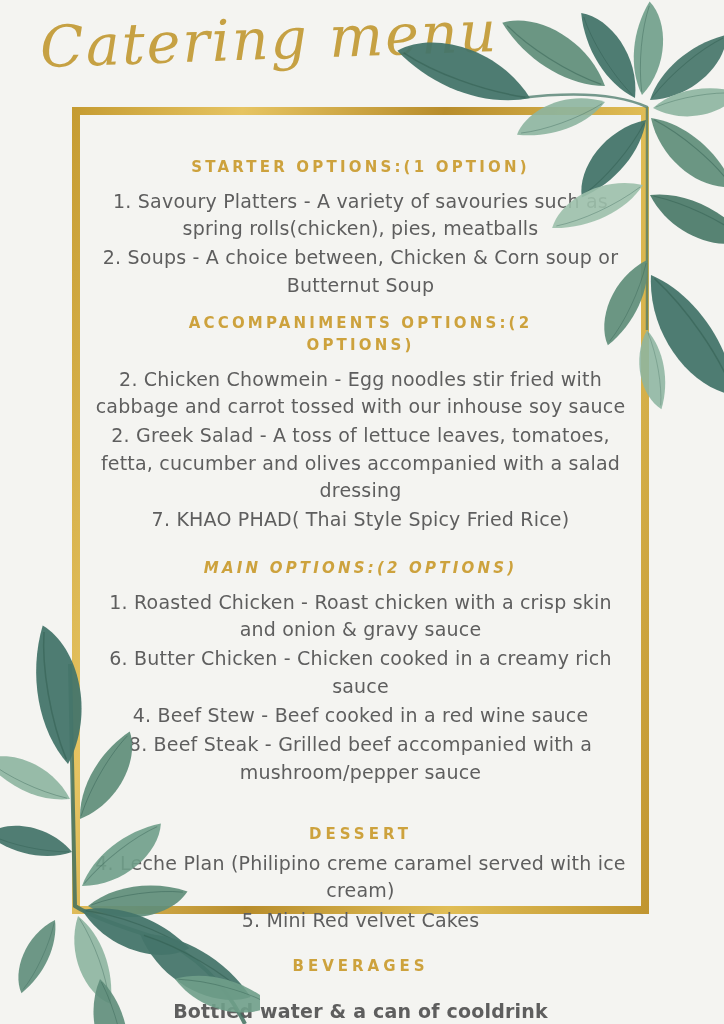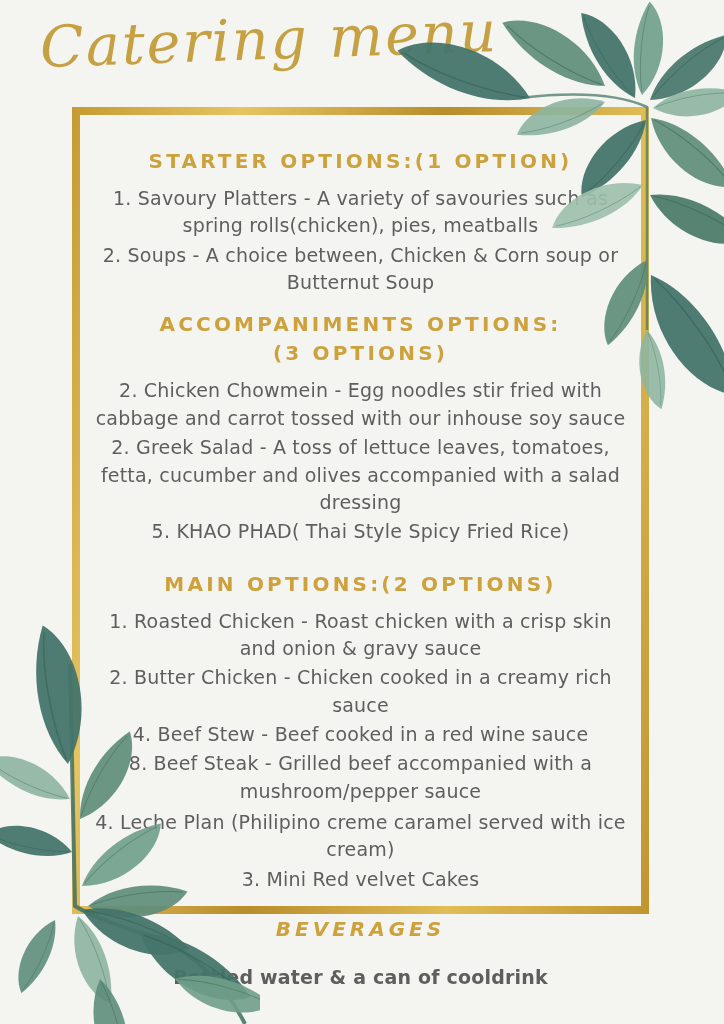--- a/index.html
+++ b/index.html
@@ -51,39 +51,39 @@
   .content{
     position:absolute;
     left:84px;top:119px;
     width:553px;height:783px;
     padding:22px 10px 0 10px;
     text-align:center;
     z-index:2;
   }
   .heading{
     color:var(--gold);
-    font-size:20px;
+    font-size:15px;
     font-weight:700;
     letter-spacing:3.2px;
     line-height:1.45;
-    margin:6px auto 9px auto;
+    margin:16px auto 9px auto;
   }
   .heading.narrow{max-width:420px;}
   .item{
     color:var(--ink);
     font-size:19px;
     line-height:1.44;
     letter-spacing:.2px;
     margin:2px auto;
   }
   .sec{margin-bottom:4px;}
   .sec-accompaniments .heading{margin-top:14px;}
-  .sec-mains .heading{margin-top:24px;}
+  .sec-mains .heading{margin-top:24px;font-style:italic;}
   .sec-dessert .heading{margin-top:38px;margin-bottom:4px;letter-spacing:4px;}
-  .sec-beverages .heading{margin-top:22px;letter-spacing:4px;font-style:italic;}
+  .sec-beverages .heading{margin-top:22px;letter-spacing:4px;}
   .sec-beverages .item{margin-top:20px;font-weight:bold;}
   .venue{
     color:var(--gold);
     font-size:15px;
     font-weight:700;
     letter-spacing:3.6px;
     margin-top:30px;
     white-space:nowrap;
   }
 
@@ -105,37 +105,38 @@
 
   <div class="content">
 
     <div class="sec sec-starters">
       <div class="heading">STARTER OPTIONS:(1 OPTION)</div>
       <p class="item">1. Savoury Platters - A variety of savouries such as spring rolls(chicken), pies, meatballs</p>
       <p class="item">2. Soups - A choice between, Chicken &amp; Corn soup or Butternut Soup</p>
     </div>
 
     <div class="sec sec-accompaniments">
-      <div class="heading narrow">ACCOMPANIMENTS OPTIONS:(3 OPTIONS)</div>
+      <div class="heading narrow">ACCOMPANIMENTS OPTIONS:(2 OPTIONS)</div>
       <p class="item">2. Chicken Chowmein - Egg noodles stir fried with cabbage and carrot tossed with our inhouse soy sauce</p>
       <p class="item">2. Greek Salad - A toss of lettuce leaves, tomatoes, fetta, cucumber and olives accompanied with a salad dressing</p>
-      <p class="item">5. KHAO PHAD( Thai Style Spicy Fried Rice)</p>
+      <p class="item">7. KHAO PHAD( Thai Style Spicy Fried Rice)</p>
     </div>
 
     <div class="sec sec-mains">
       <div class="heading">MAIN OPTIONS:(2 OPTIONS)</div>
       <p class="item">1. Roasted Chicken - Roast chicken with a crisp skin and onion &amp; gravy sauce</p>
-      <p class="item">2. Butter Chicken - Chicken cooked in a creamy rich sauce</p>
+      <p class="item">6. Butter Chicken - Chicken cooked in a creamy rich sauce</p>
       <p class="item">4. Beef Stew - Beef cooked in a red wine sauce</p>
       <p class="item">8. Beef Steak - Grilled beef accompanied with a mushroom/pepper sauce</p>
     </div>
 
     <div class="sec sec-dessert">
+      <div class="heading">DESSERT</div>
       <p class="item">4. Leche Plan (Philipino creme caramel served with ice cream)</p>
-      <p class="item">3. Mini Red velvet Cakes</p>
+      <p class="item">5. Mini Red velvet Cakes</p>
     </div>
 
     <div class="sec sec-beverages">
       <div class="heading">BEVERAGES</div>
       <p class="item">Bottled water &amp; a can of cooldrink</p>
     </div>
 
     <div class="venue">VENUE HIRE UP TO 25 PEOPLE-R299 P/P</div>
   </div>
 

